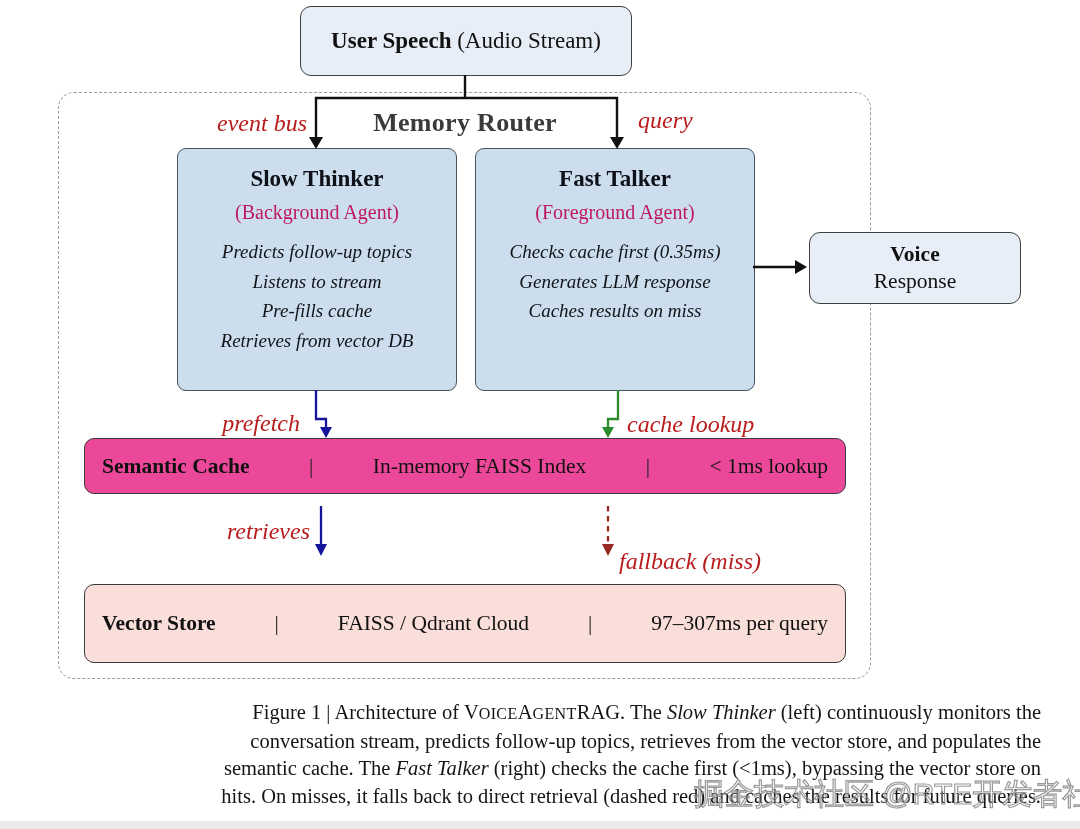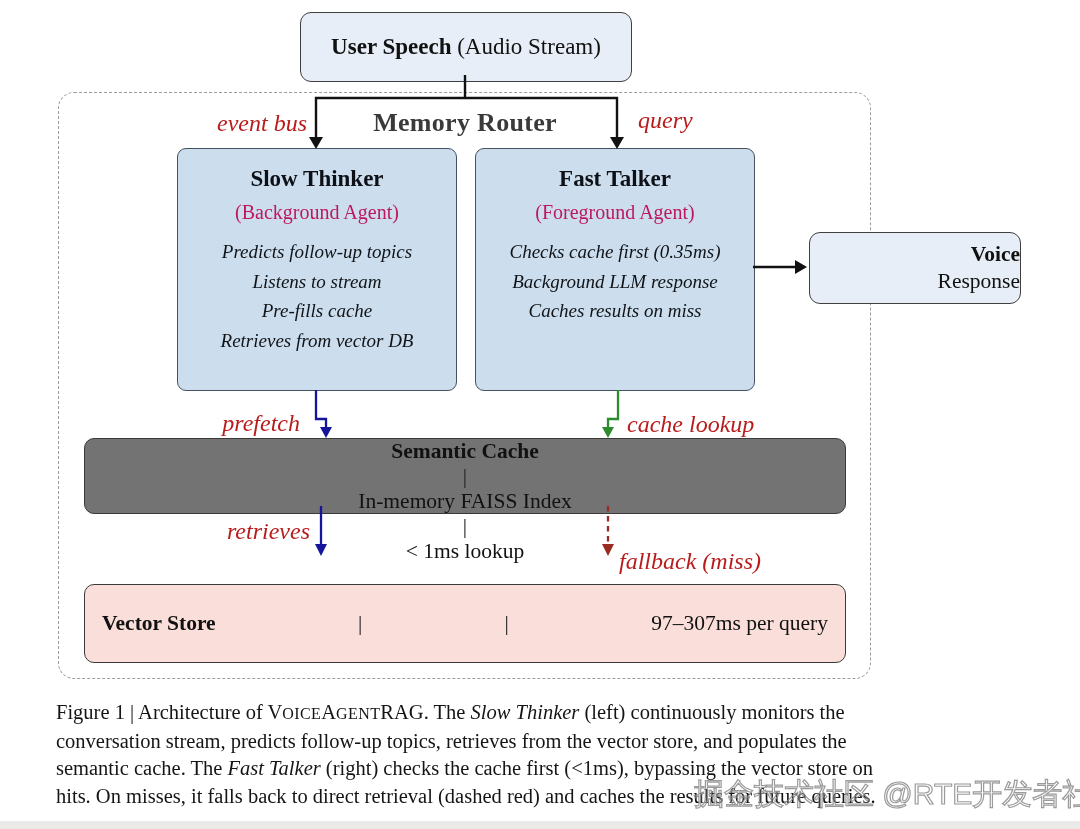--- a/index.html
+++ b/index.html
@@ -7,51 +7,51 @@
   .stage{position:relative;width:1080px;height:829px;background:#ffffff;}
   .abs{position:absolute;}
 
   
   .router-frame{left:58px;top:92px;width:811px;height:585px;border:1.6px dashed #9c9c9c;border-radius:16px;z-index:1;}
   .router-title{left:330px;top:108px;width:270px;text-align:center;font-size:26px;font-weight:bold;color:#3a3a3a;z-index:2;letter-spacing:.3px;}
 
   
   .iobox{background:#e8eef7;border:1.8px solid #3f3f3f;border-radius:11px;z-index:2;
          display:flex;align-items:center;justify-content:center;text-align:center;}
-  .user-speech{left:300px;top:6px;width:330px;height:68px;font-size:23px;margin-top:6px;}
-  .voice-response{left:809px;top:232px;width:210px;height:70px;font-size:21.5px;line-height:27px;flex-direction:column;align-items:flex-end;}
+  .user-speech{left:300px;top:6px;width:330px;height:68px;font-size:23px;}
+  .voice-response{left:809px;top:232px;width:210px;height:70px;font-size:21.5px;line-height:27px;flex-direction:column;}
   .agent-box{background:#ccdeee;border:1.6px solid #46525e;border-radius:9px;z-index:2;text-align:center;}
   .slow-thinker{left:177px;top:148px;width:278px;height:241px;}
   .fast-talker{left:475px;top:148px;width:278px;height:241px;}
   .agent-title{margin-top:17px;font-size:23px;font-weight:bold;color:#0d1117;}
   .agent-sub{margin-top:9px;font-size:20px;color:#be185d;}
   .agent-lines{margin-top:13px;font-size:19px;font-style:italic;line-height:29.5px;color:#101418;}
 
   
   .bar{left:84px;width:762px;border-radius:10px;z-index:2;display:flex;align-items:center;
        justify-content:space-between;padding:0 17px;box-sizing:border-box;font-size:21.5px;}
-  .cache-bar{top:438px;height:76px;background:#737373;border:1.6px solid #3a3a3a;flex-direction:column;}
+  .cache-bar{top:438px;height:56px;background:#ec4899;border:1.6px solid #3a3a3a;}
   .store-bar{top:584px;height:79px;background:#f9ded9;border:1.6px solid #3a3a3a;}
   .bar .name{font-weight:bold;}
   .bar .sep{color:#222;}
 
   
   .edge-label{font-style:italic;font-size:24px;color:#b91c1c;z-index:3;}
   .lbl-event-bus{left:202px;top:110px;width:105px;text-align:right;}
   .lbl-query{left:638px;top:107px;width:90px;}
   .lbl-prefetch{left:212px;top:410px;width:88px;text-align:right;}
   .lbl-cache-lookup{left:627px;top:411px;width:150px;}
   .lbl-retrieves{left:222px;top:518px;width:88px;text-align:right;}
   .lbl-fallback{left:619px;top:548px;width:160px;}
 
   svg.arrows{position:absolute;left:0;top:0;z-index:5;pointer-events:none;}
 
   
   .caption{left:56px;top:699px;width:985px;font-size:20.5px;line-height:27.6px;color:#151515;z-index:4;}
-  .caption .line{white-space:nowrap;}
+  .caption .line{white-space:nowrap;text-align:right;}
   .caption .it{font-style:italic;}
   .caption .sc{font-size:16px;letter-spacing:.4px;}
 
   
   .watermark{left:694px;top:774px;width:386px;font-size:30px;white-space:nowrap;z-index:9;
              font-family:"Liberation Sans",sans-serif;color:rgba(255,255,255,0.12);
              -webkit-text-stroke:1.2px rgba(138,138,138,0.85);}
   .bottom-strip{left:0;top:821px;width:1080px;height:8px;background:#ebeae8;z-index:8;}
 </style>
 </head>
@@ -75,41 +75,42 @@
       <div>Pre-fills cache</div>
       <div>Retrieves from vector DB</div>
     </div>
   </div>
 
   <div class="abs agent-box fast-talker">
     <div class="agent-title">Fast Talker</div>
     <div class="agent-sub">(Foreground Agent)</div>
     <div class="agent-lines">
       <div>Checks cache first (0.35ms)</div>
-      <div>Background LLM response</div>
+      <div>Generates LLM response</div>
       <div>Caches results on miss</div>
     </div>
   </div>
 
   <div class="abs iobox voice-response">
     <div><b>Voice</b></div>
     <div>Response</div>
   </div>
 
   <div class="abs bar cache-bar">
     <span class="name">Semantic Cache</span>
     <span class="sep">|</span>
     <span>In-memory FAISS Index</span>
     <span class="sep">|</span>
     <span>&lt; 1ms lookup</span>
   </div>
 
   <div class="abs bar store-bar">
     <span class="name">Vector Store</span>
     <span class="sep">|</span>
+    <span>FAISS / Qdrant Cloud</span>
     <span class="sep">|</span>
     <span>97–307ms per query</span>
   </div>
 
   <div class="abs edge-label lbl-event-bus">event bus</div>
   <div class="abs edge-label lbl-query">query</div>
   <div class="abs edge-label lbl-prefetch">prefetch</div>
   <div class="abs edge-label lbl-cache-lookup">cache lookup</div>
   <div class="abs edge-label lbl-retrieves">retrieves</div>
   <div class="abs edge-label lbl-fallback">fallback (miss)</div>

